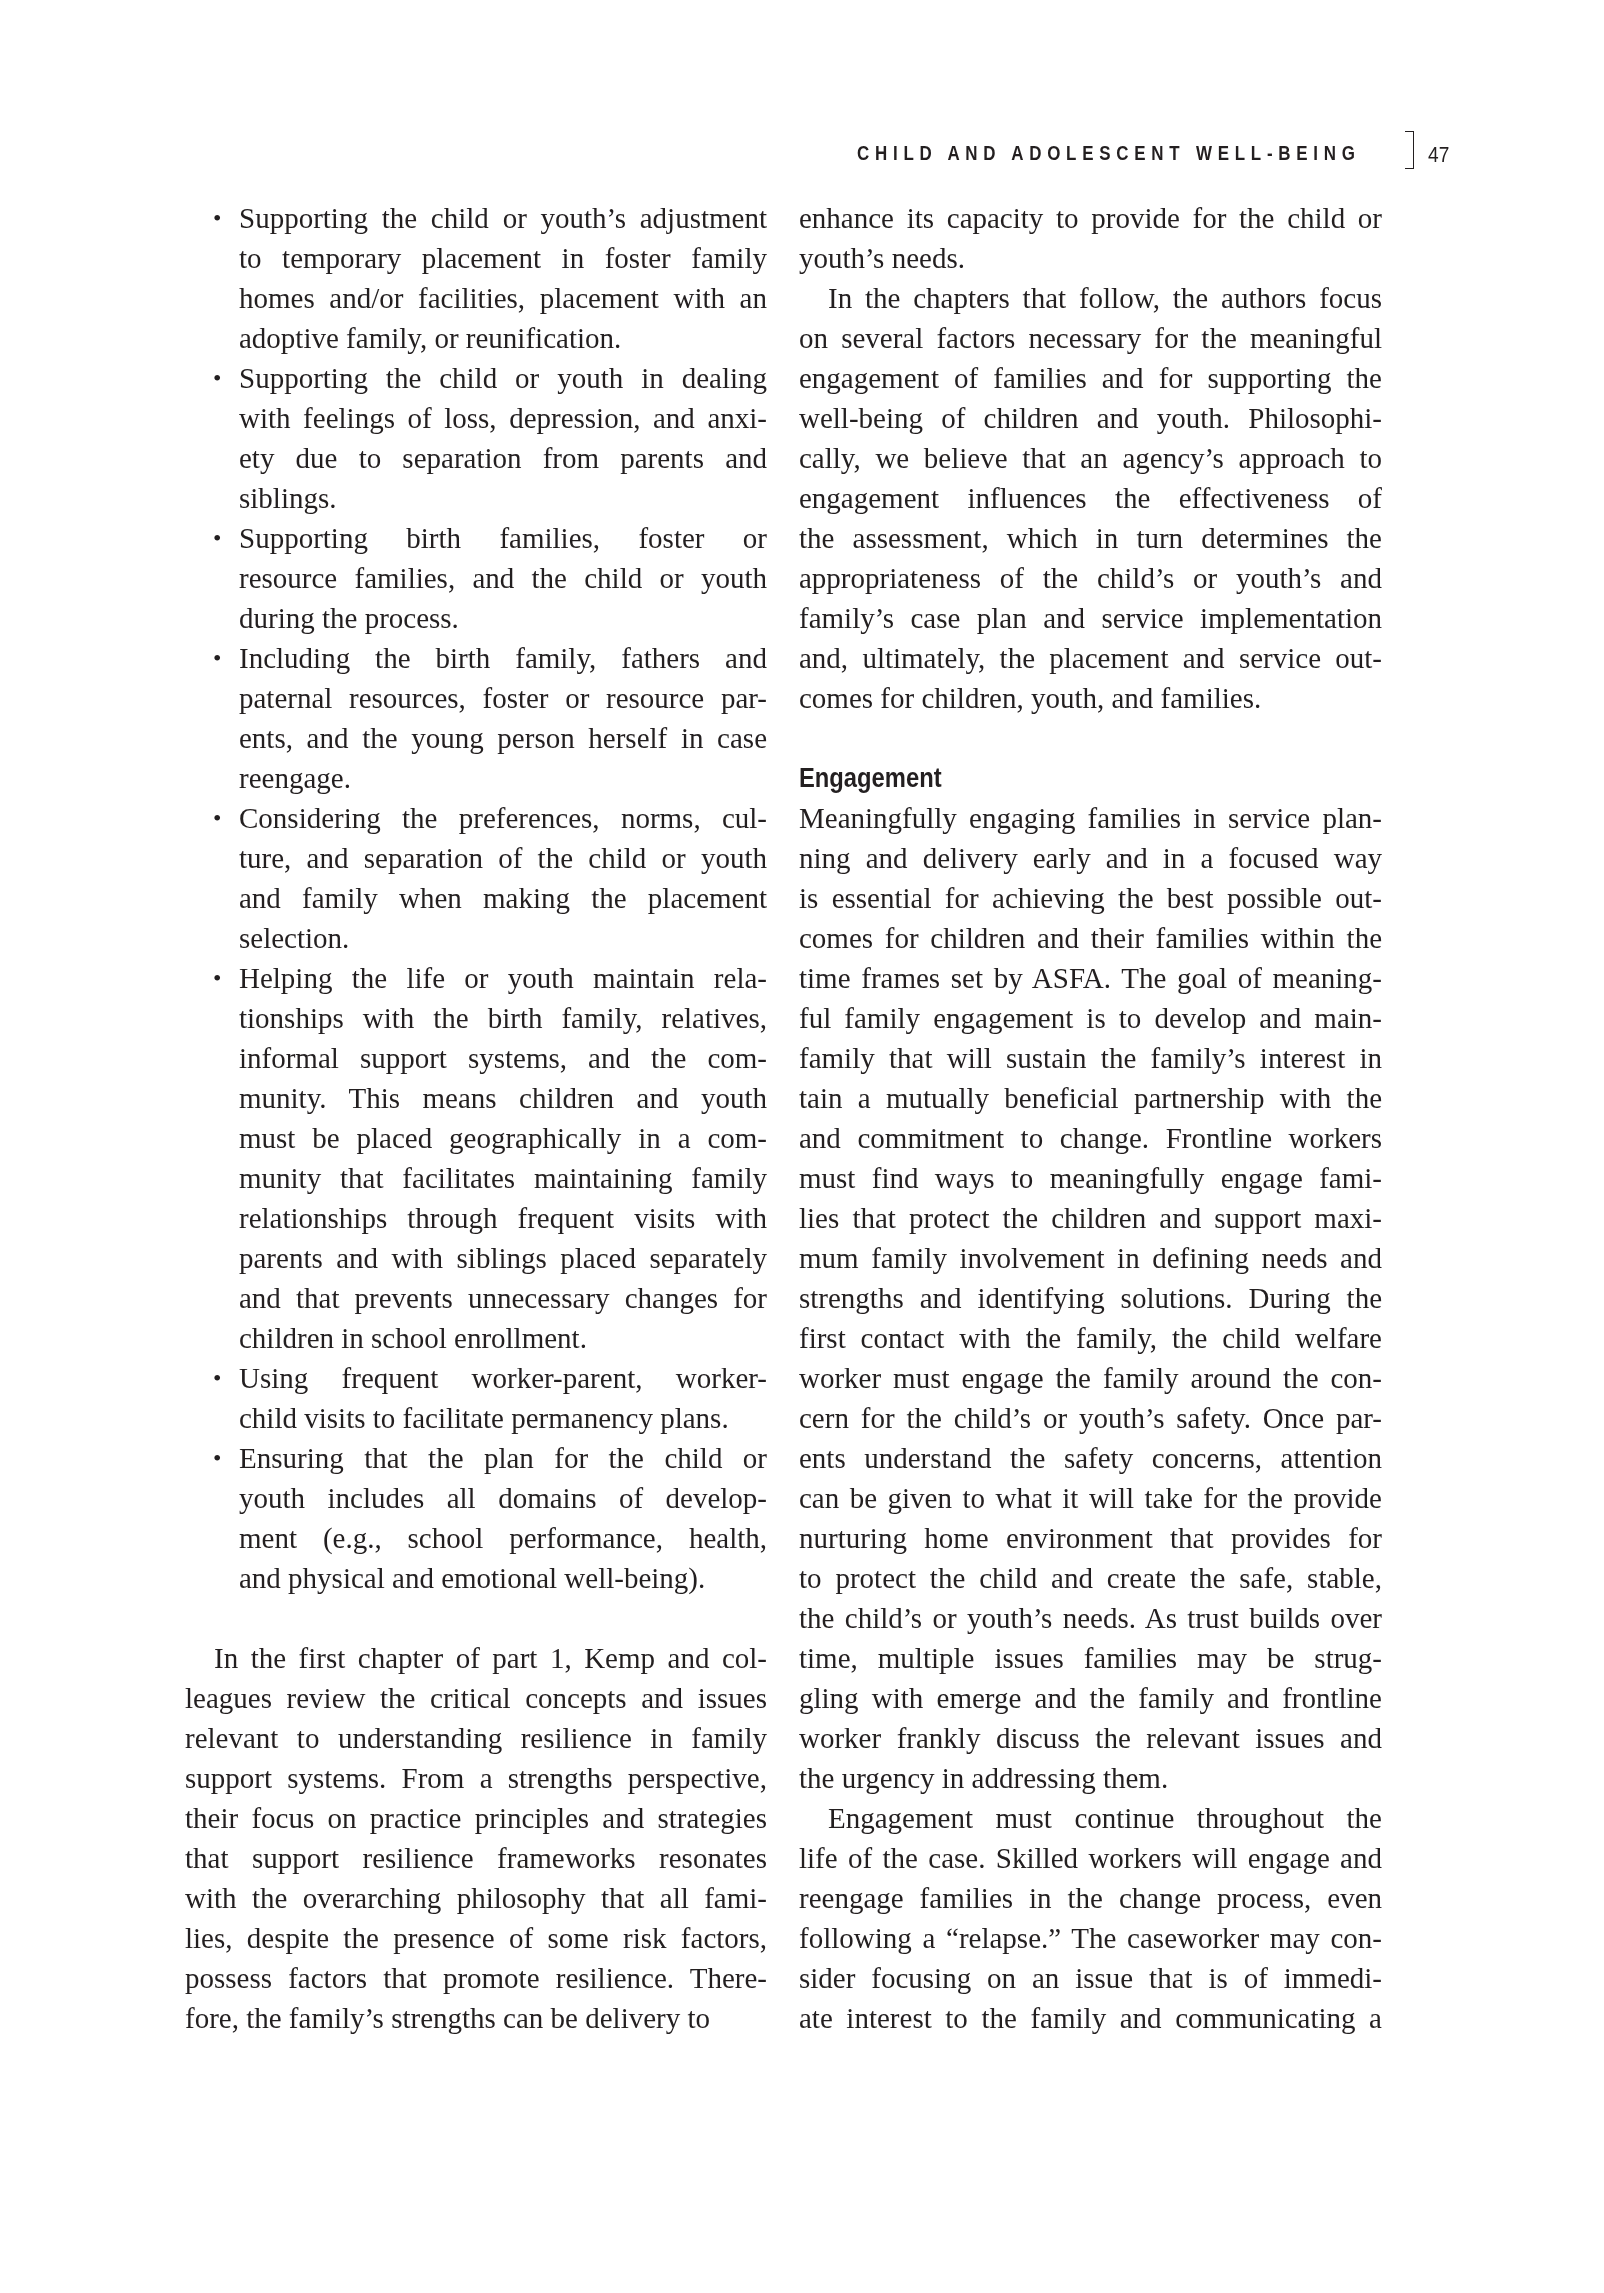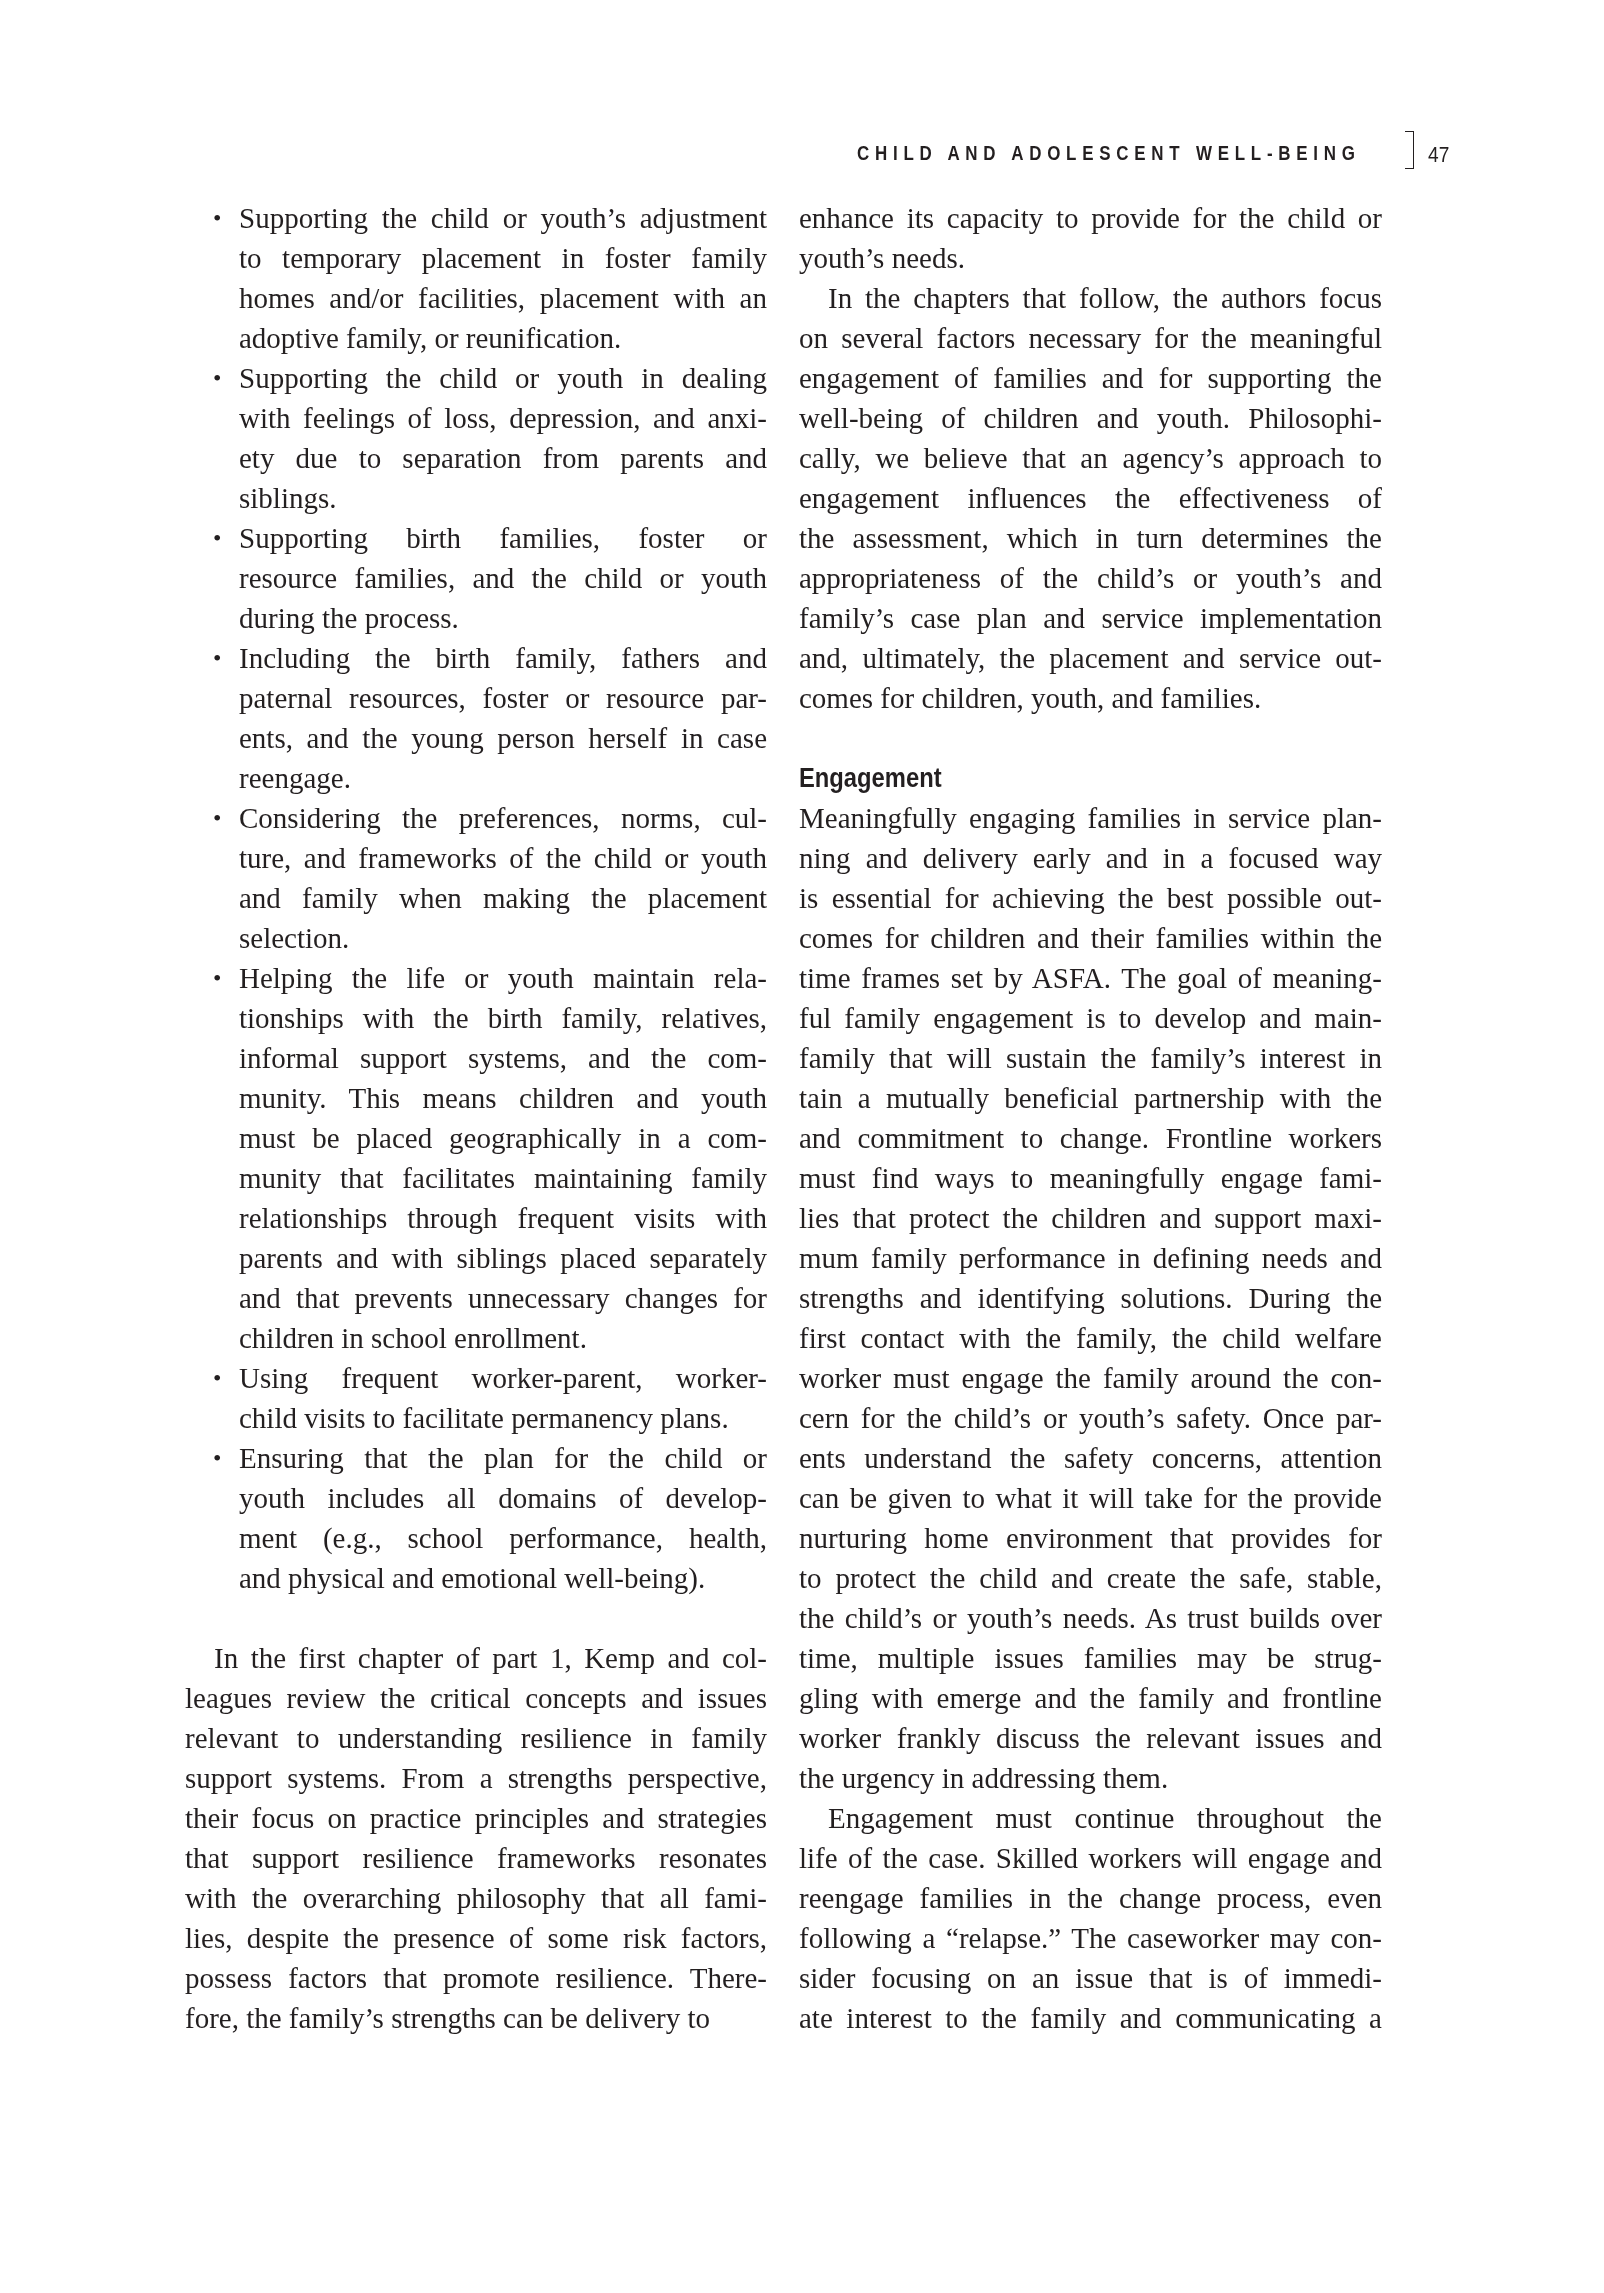--- a/index.html
+++ b/index.html
@@ -79,21 +79,21 @@
       <li>
         <span class="bullet">•</span>
         <span class="line">Including the birth family, fathers and</span>
         <span class="line">paternal resources, foster or resource par-</span>
         <span class="line">ents, and the young person herself in case</span>
         <span class="line last">reengage.</span>
       </li>
       <li>
         <span class="bullet">•</span>
         <span class="line">Considering the preferences, norms, cul-</span>
-        <span class="line">ture, and frameworks of the child or youth</span>
+        <span class="line">ture, and separation of the child or youth</span>
         <span class="line">and family when making the placement</span>
         <span class="line last">selection.</span>
       </li>
       <li>
         <span class="bullet">•</span>
         <span class="line">Helping the life or youth maintain rela-</span>
         <span class="line">tionships with the birth family, relatives,</span>
         <span class="line">informal support systems, and the com-</span>
         <span class="line">munity. This means children and youth</span>
         <span class="line">must be placed geographically in a com-</span>
@@ -155,21 +155,21 @@
       <span class="line">ning and delivery early and in a focused way</span>
       <span class="line">is essential for achieving the best possible out-</span>
       <span class="line">comes for children and their families within the</span>
       <span class="line">time frames set by ASFA. The goal of meaning-</span>
       <span class="line">ful family engagement is to develop and main-</span>
       <span class="line">family that will sustain the family’s interest in</span>
       <span class="line">tain a mutually beneficial partnership with the</span>
       <span class="line">and commitment to change. Frontline workers</span>
       <span class="line">must find ways to meaningfully engage fami-</span>
       <span class="line">lies that protect the children and support maxi-</span>
-      <span class="line">mum family performance in defining needs and</span>
+      <span class="line">mum family involvement in defining needs and</span>
       <span class="line">strengths and identifying solutions. During the</span>
       <span class="line">first contact with the family, the child welfare</span>
       <span class="line">worker must engage the family around the con-</span>
       <span class="line">cern for the child’s or youth’s safety. Once par-</span>
       <span class="line">ents understand the safety concerns, attention</span>
       <span class="line">can be given to what it will take for the provide</span>
       <span class="line">nurturing home environment that provides for</span>
       <span class="line">to protect the child and create the safe, stable,</span>
       <span class="line">the child’s or youth’s needs. As trust builds over</span>
       <span class="line">time, multiple issues families may be strug-</span>

